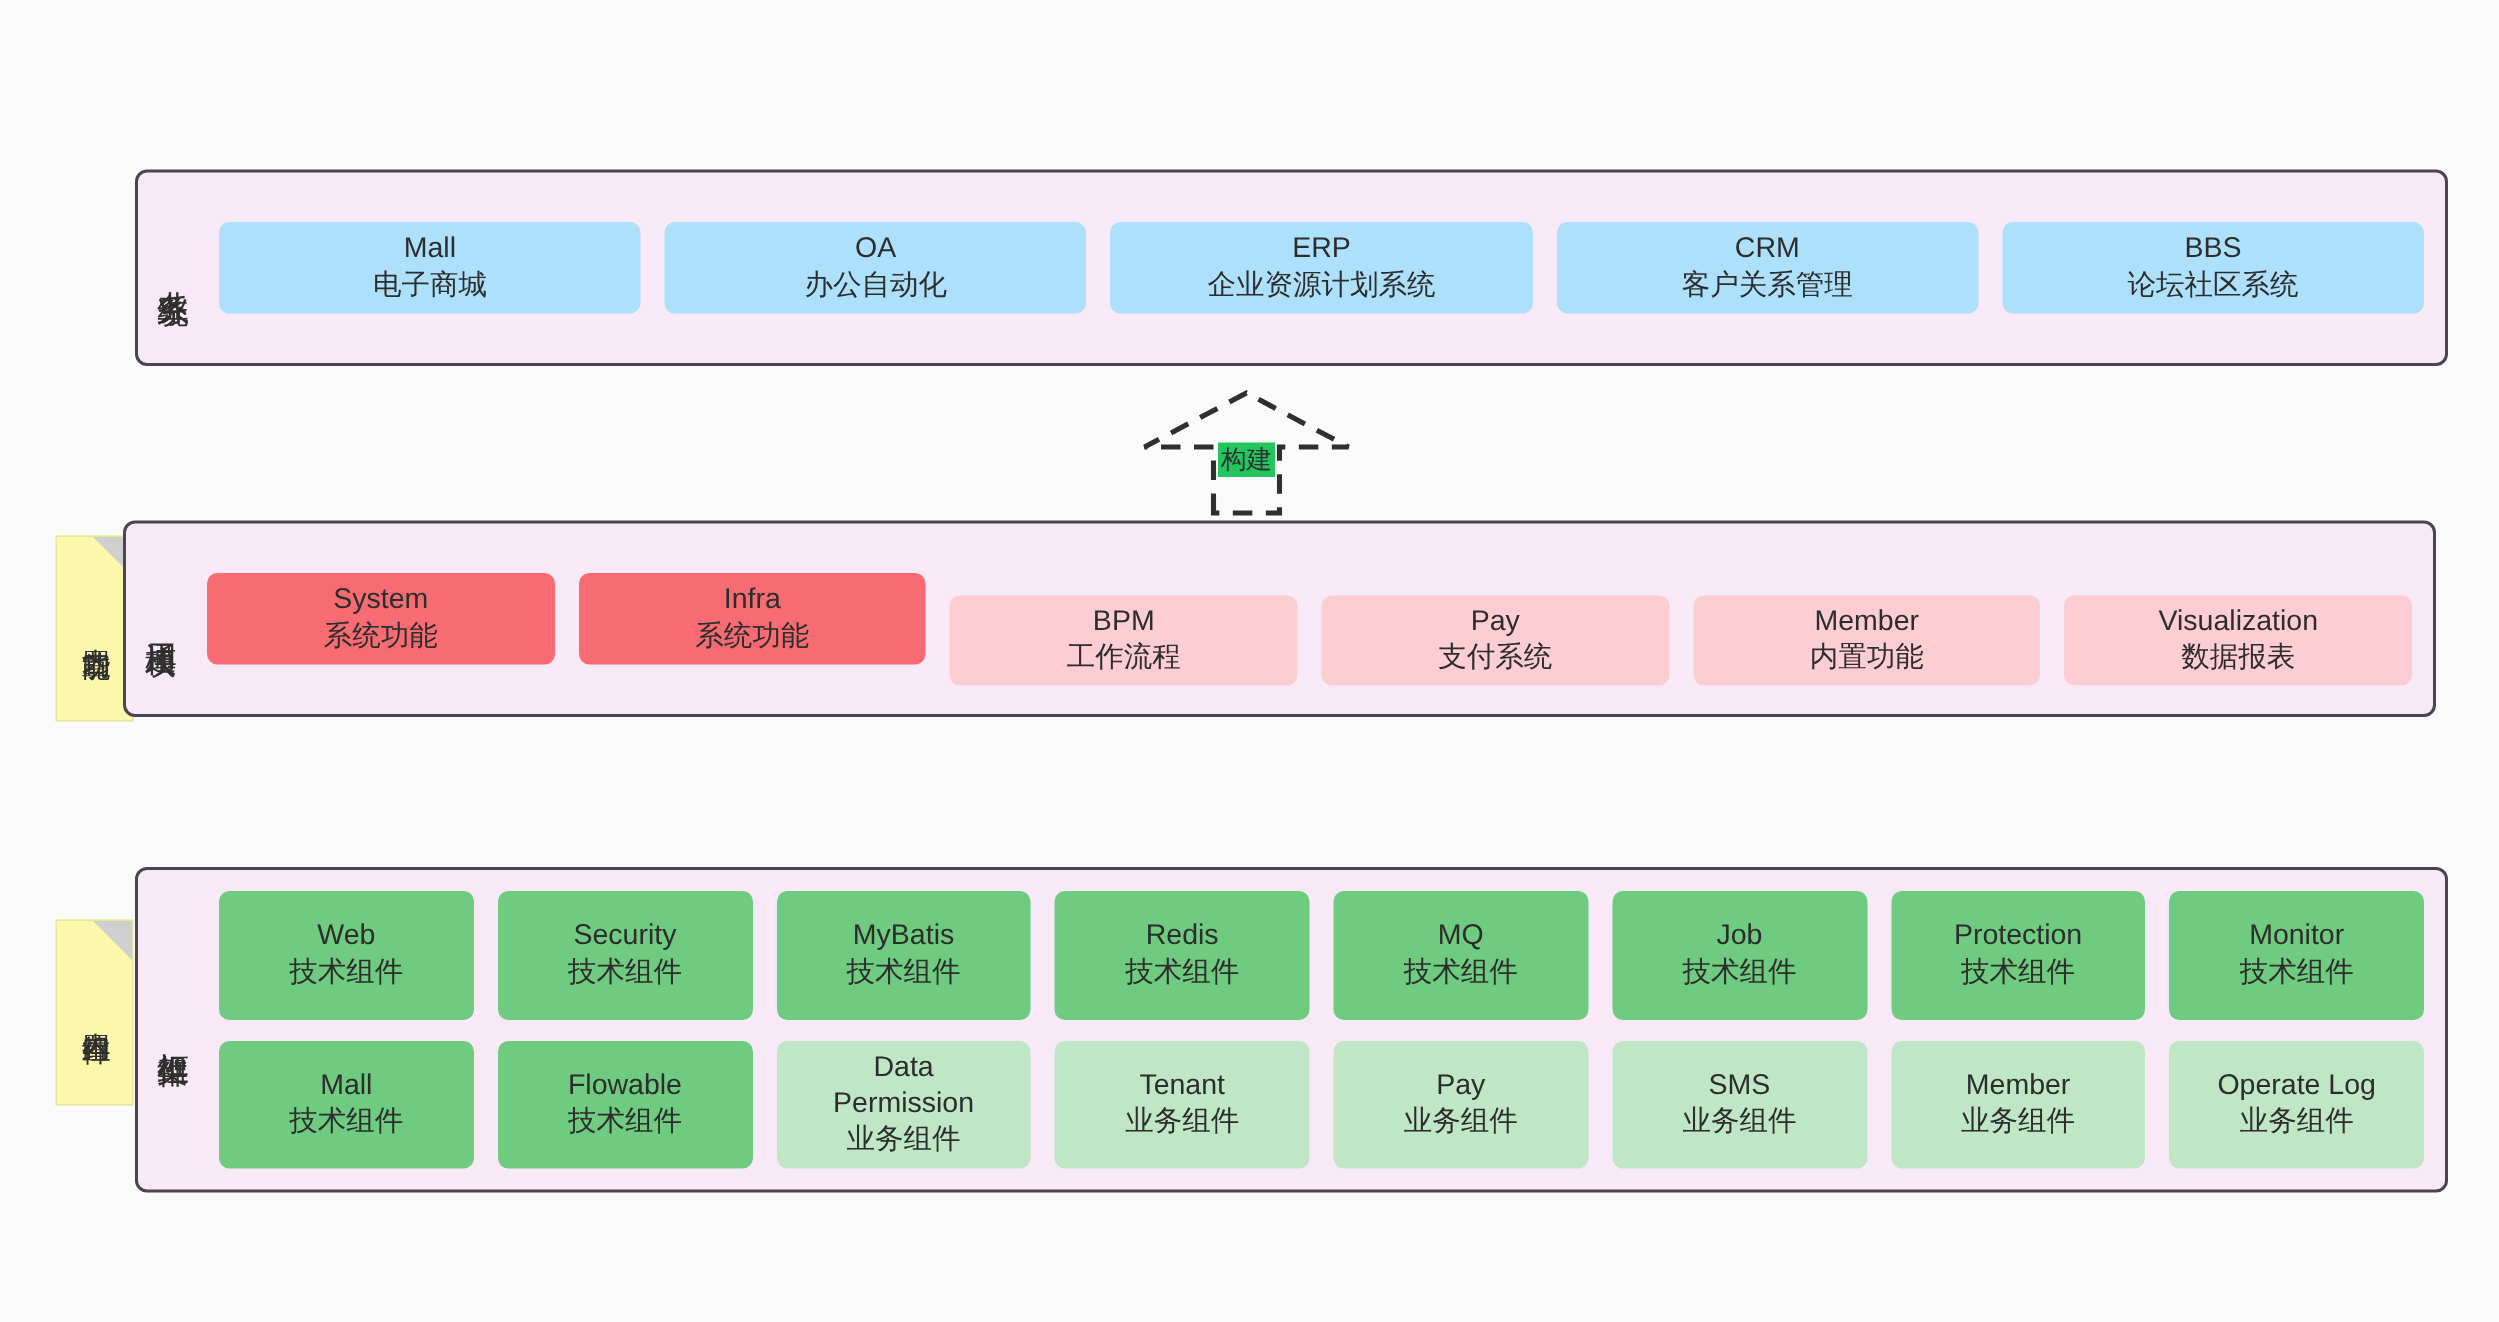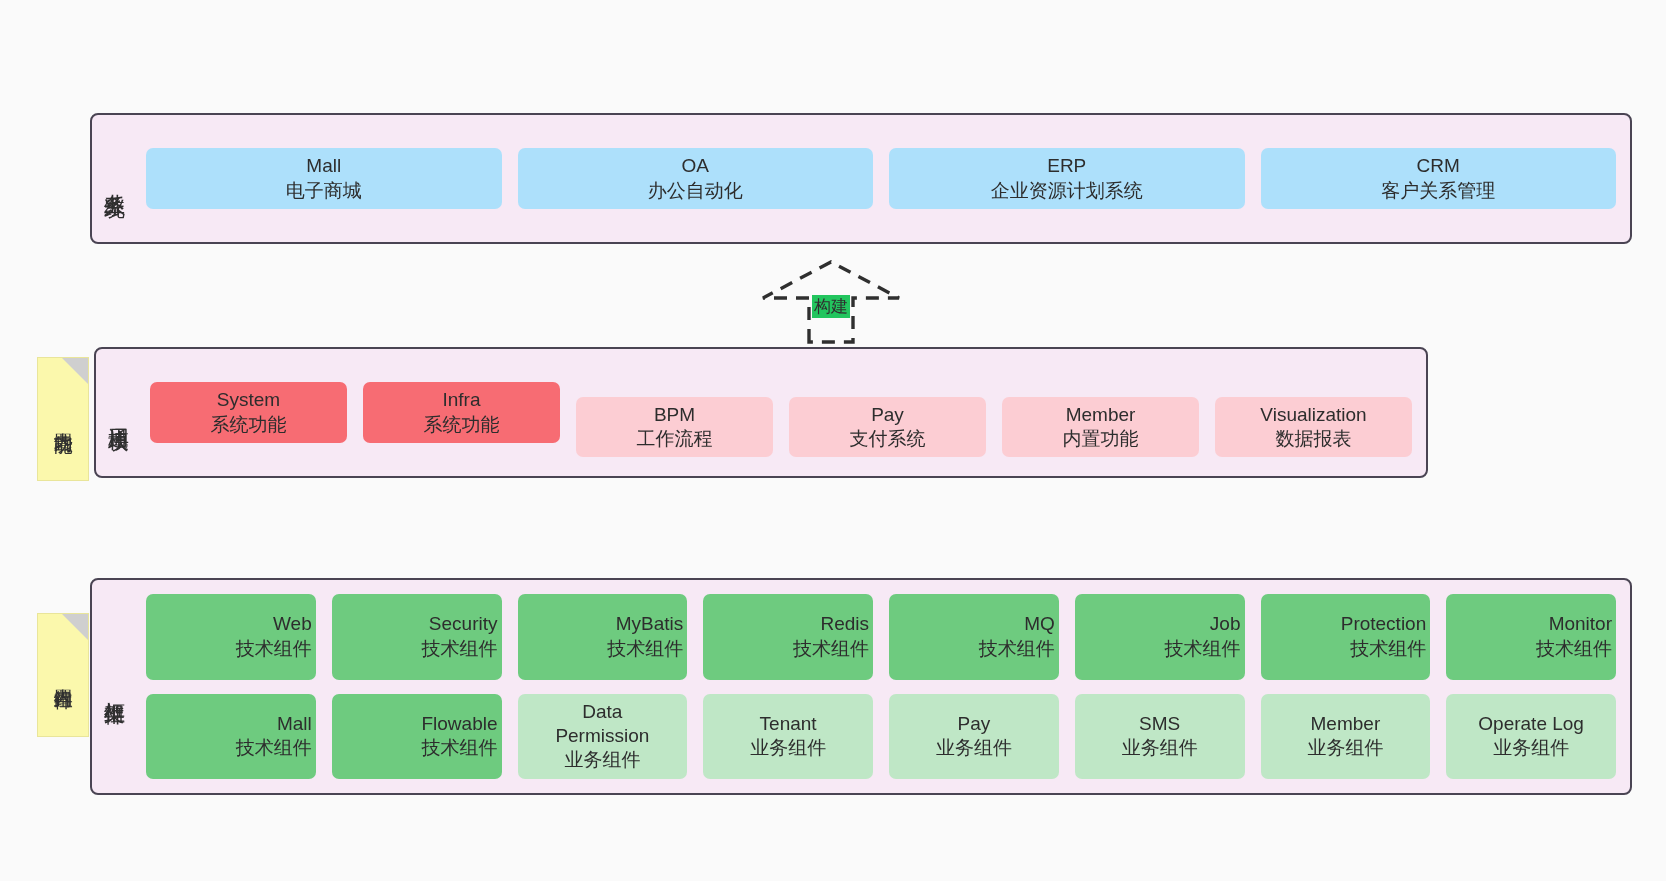--- a/index.html
+++ b/index.html
@@ -73,30 +73,30 @@
     flex: 1 1 0;
     border-radius: 7px;
     display: flex;
     flex-direction: column;
     align-items: center;
     justify-content: center;
     text-align: center;
     font-size: 19px;
     line-height: 1.28;
     color: #2d2d2d;
-    padding: 6px 4px;
+    padding: 6px 15px;
     box-sizing: border-box;
   }
   .card .en { display: block; }
   .card .cn { display: block; }
 
   .c-blue      { background: #ade0fb; }
   .c-red       { background: #f76c73; }
   .c-pink      { background: #fccdd3; margin-top: 29px; }
-  .c-green     { background: #6ecb7f; align-items: flex-end; }
+  .c-green     { background: #6ecb7f; }
   .c-greenlite { background: #bfe7c6; }
 
   
   .sticky {
     position: absolute;
     background: #fbf8ac;
     border: 1px solid #e9e59a;
     box-sizing: border-box;
     display: flex;
     align-items: center;
@@ -153,37 +153,41 @@
         <span class="cn">办公自动化</span>
       </div>
       <div class="card c-blue">
         <span class="en">ERP</span>
         <span class="cn">企业资源计划系统</span>
       </div>
       <div class="card c-blue">
         <span class="en">CRM</span>
         <span class="cn">客户关系管理</span>
       </div>
+      <div class="card c-blue">
+        <span class="en">BBS</span>
+        <span class="cn">论坛社区系统</span>
+      </div>
 
     </div>
   </div>
 
   <div class="arrow" style="left:757px; top:258px; width:148px; height:86px;">
     <svg width="148" height="86" viewBox="0 0 148 86" fill="none">
       <path d="M 52 84 L 52 40 L 6 40 L 74 4 L 142 40 L 96 40 L 96 84 Z" stroke="#2f2f2f" stroke-width="3.4" fill="none" stroke-dasharray="13 9" stroke-linejoin="miter"></path>
     </svg>
     <span class="arrow-label" style="top:37px;">构建</span>
   </div>
 
   <div class="sticky" style="left:37px; top:357px; width:52px; height:124px;">
     <span class="fold"></span>
     <span>内置功能</span>
   </div>
 
-  <div class="layer" style="left:94px; top:347px; width:1334px; height:131px;">
+  <div class="layer" style="left:82px; top:347px; width:1542px; height:131px;">
     <div class="layer-title">通用模块</div>
     <div class="layer-body">
 
       <div class="card c-red">
         <span class="en">System</span>
         <span class="cn">系统功能</span>
       </div>
       <div class="card c-red">
         <span class="en">Infra</span>
         <span class="cn">系统功能</span>

